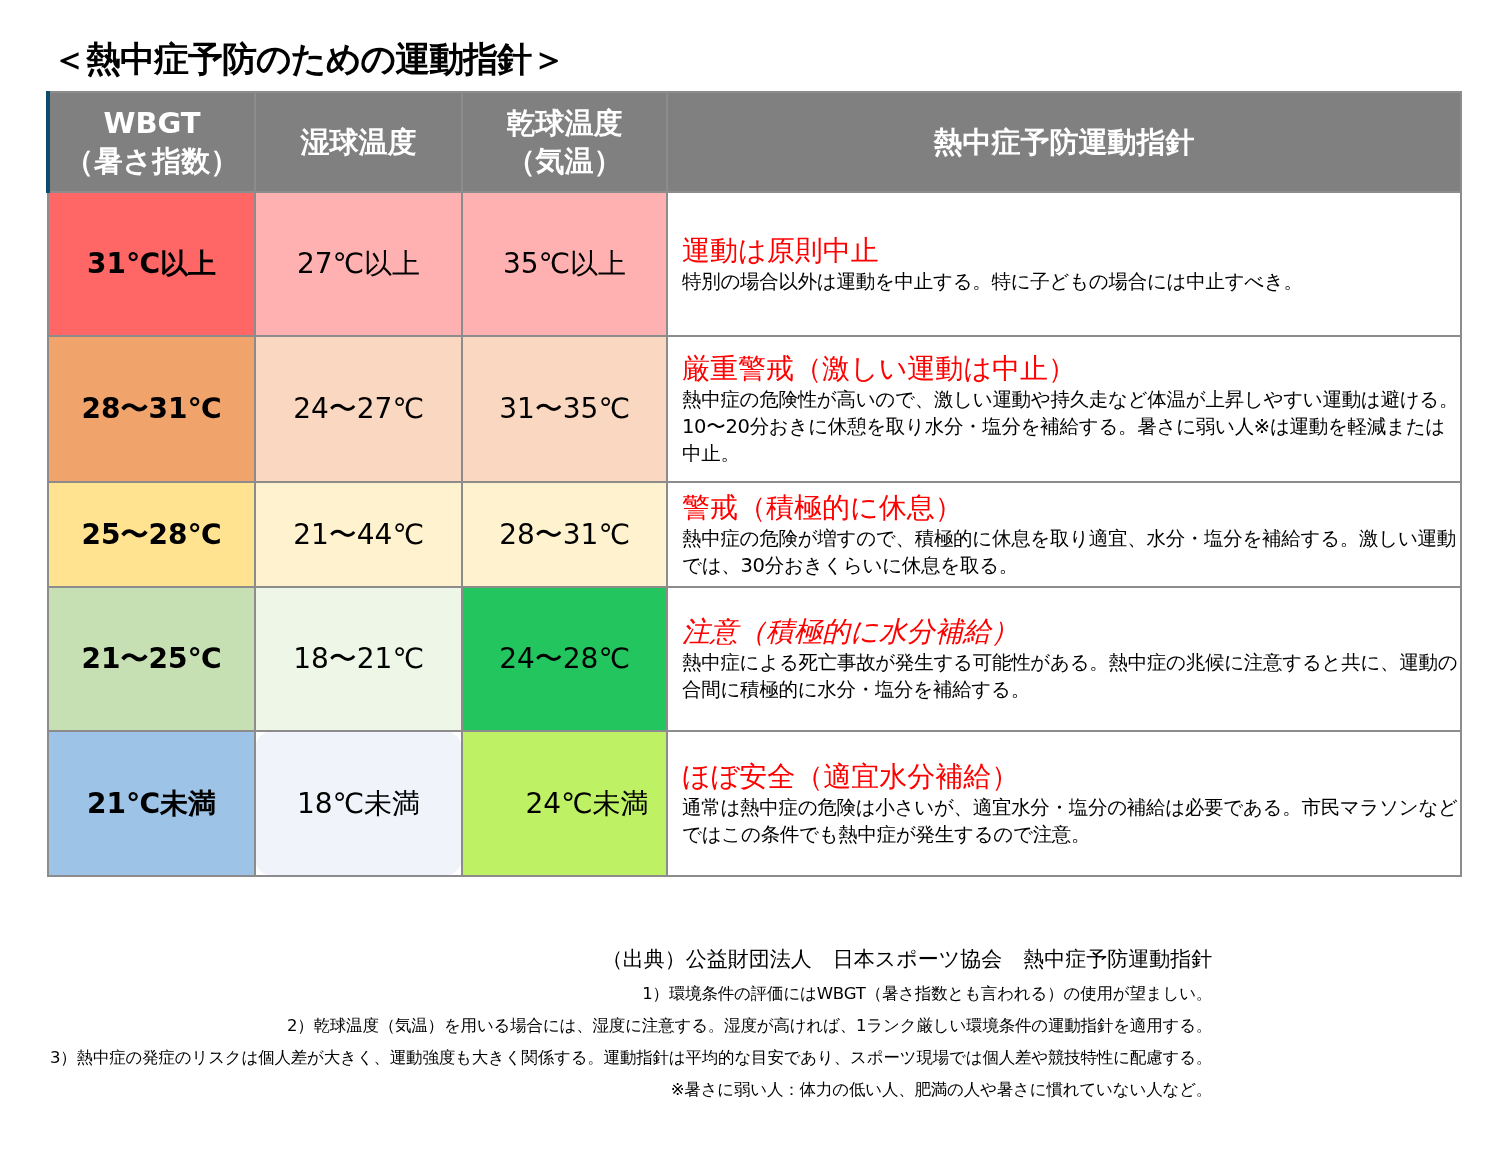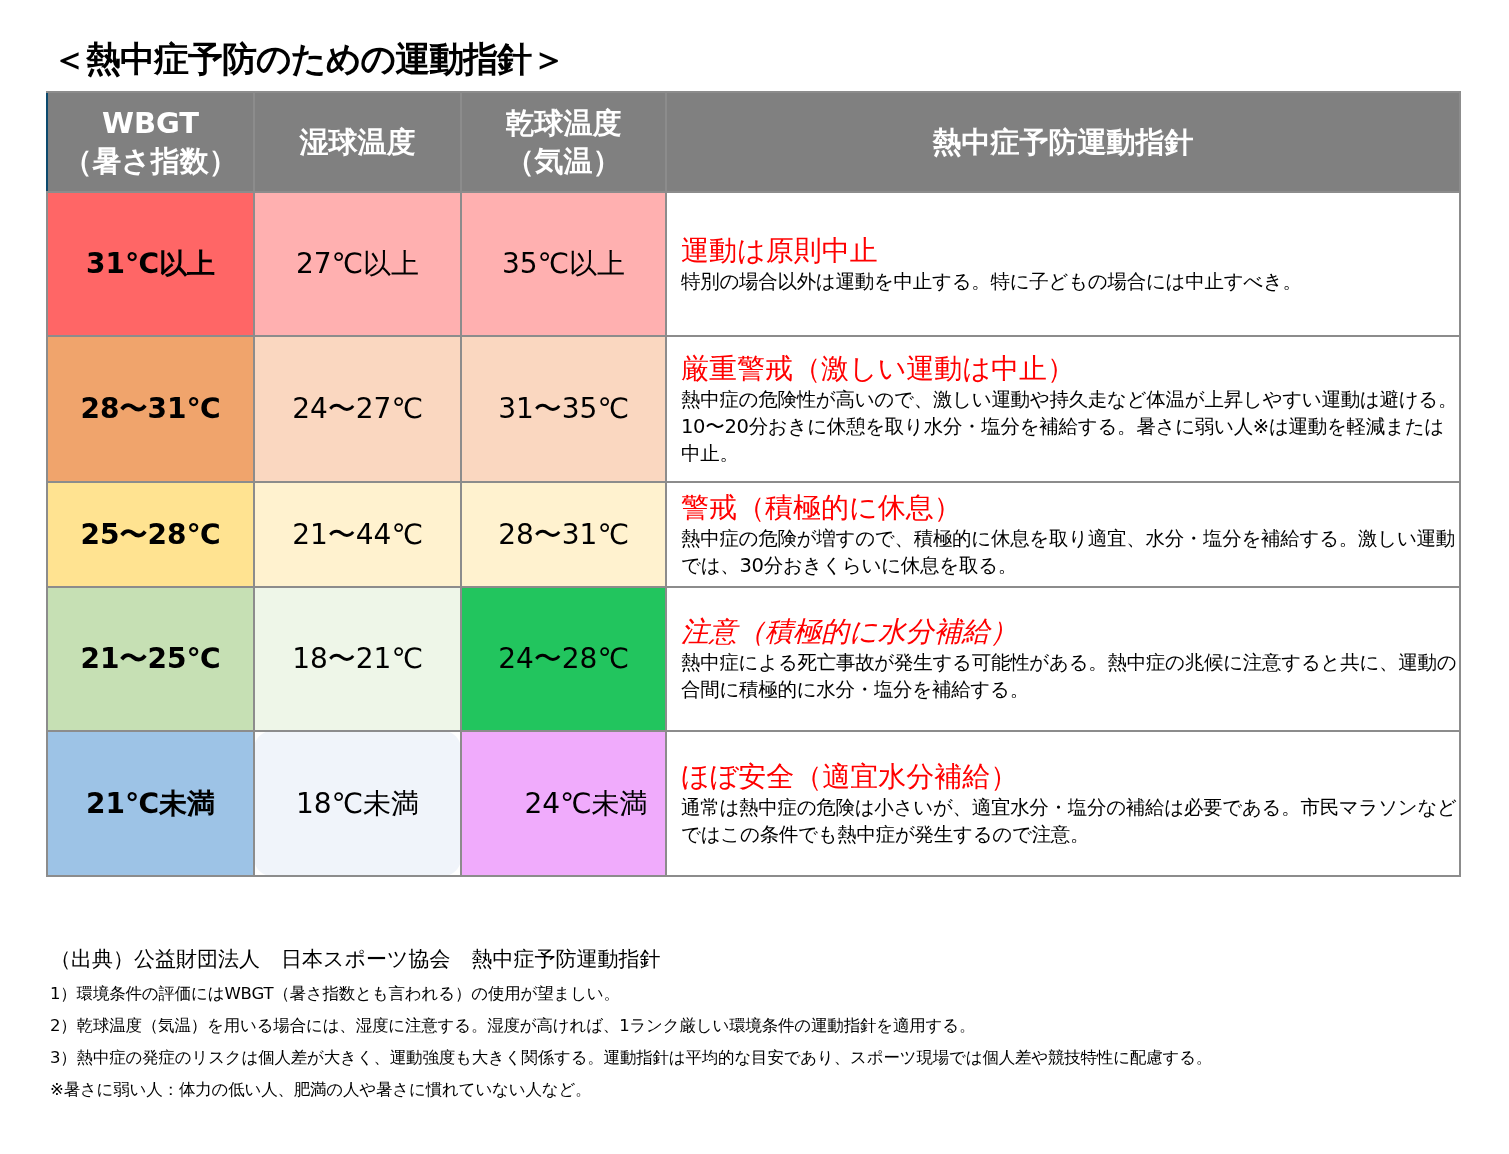--- a/index.html
+++ b/index.html
@@ -1,27 +1,27 @@
 <!DOCTYPE html>
 <html><head>
 <meta charset="utf-8">
 <style>
   html, body { margin:0; padding:0; background:#ffffff; }
   body { width:1509px; height:1154px; position:relative; font-family:"DejaVu Sans","Liberation Sans",sans-serif; color:#000; overflow:hidden; }
   .title { position:absolute; left:52px; top:36px; font-size:35px; font-weight:bold; letter-spacing:-1px; white-space:nowrap; }
   table.guide { position:absolute; left:46px; top:91px; width:1413px; border-collapse:collapse; table-layout:fixed; }
   table.guide th, table.guide td { border:2px solid #8c8c8c; padding:0; }
   table.guide thead th { background:#808080; color:#fff; font-weight:bold; height:98px; font-size:29px; line-height:38px; text-align:center; border-color:#8c8c8c; border-left:2px solid #ffffff; }
-  table.guide thead th:first-child { border-left:2px solid #0c4a6e; }
+  table.guide thead th:first-child { border-left:4px solid #0c4a6e; }
   table.guide tbody td.val { text-align:center; font-size:28px; }
   table.guide tbody td.wbgt { font-weight:bold; }
   td.desc { background:#ffffff; padding:6px 0 6px 14px !important; vertical-align:middle; }
   .desc-title { color:#ff0000; font-size:28px; line-height:34px; white-space:nowrap; }
   .desc-body { font-size:19.5px; line-height:27px; letter-spacing:-0.3px; }
-  .notes { position:absolute; left:50px; top:944px; }
+  .notes { position:absolute; left:50px; top:944px;text-align:right; }
   .source { font-size:21px; line-height:30px; margin-bottom:4px; white-space:nowrap; }
   .note { font-size:16.5px; line-height:32px; white-space:nowrap; letter-spacing:-0.2px; }
 </style>
 </head>
 <body>
 
 <div class="title">＜熱中症予防のための運動指針＞</div>
 
 <table class="guide">
   <colgroup>
@@ -77,21 +77,21 @@
       <td class="val" style="background: rgb(238, 246, 232);">18〜21℃</td>
       <td class="val" style="background: #22c55e;">24〜28℃</td>
       <td class="desc">
         <div class="desc-title" style="color: rgb(255, 0, 0); font-style: italic;">注意（積極的に水分補給）</div>
         <div class="desc-body">熱中症による死亡事故が発生する可能性がある。熱中症の兆候に注意すると共に、運動の合間に積極的に水分・塩分を補給する。</div>
       </td>
     </tr>
     <tr style="height:145px">
       <td class="val wbgt" style="background: rgb(157, 195, 230);">21℃未満</td>
       <td class="val" style="background: rgb(240, 244, 250); border-radius: 18px;">18℃未満</td>
-      <td class="val" style="background: #f0abfc; padding-left: 45px;">24℃未満</td>
+      <td class="val" style="background: #bef264; padding-left: 45px;">24℃未満</td>
       <td class="desc">
         <div class="desc-title" style="color: rgb(255, 0, 0);">ほぼ安全（適宜水分補給）</div>
         <div class="desc-body">通常は熱中症の危険は小さいが、適宜水分・塩分の補給は必要である。市民マラソンなどではこの条件でも熱中症が発生するので注意。</div>
       </td>
     </tr>
   </tbody>
 </table>
 
 <div class="notes">
   <div class="source">（出典）公益財団法人　日本スポーツ協会　熱中症予防運動指針</div>

